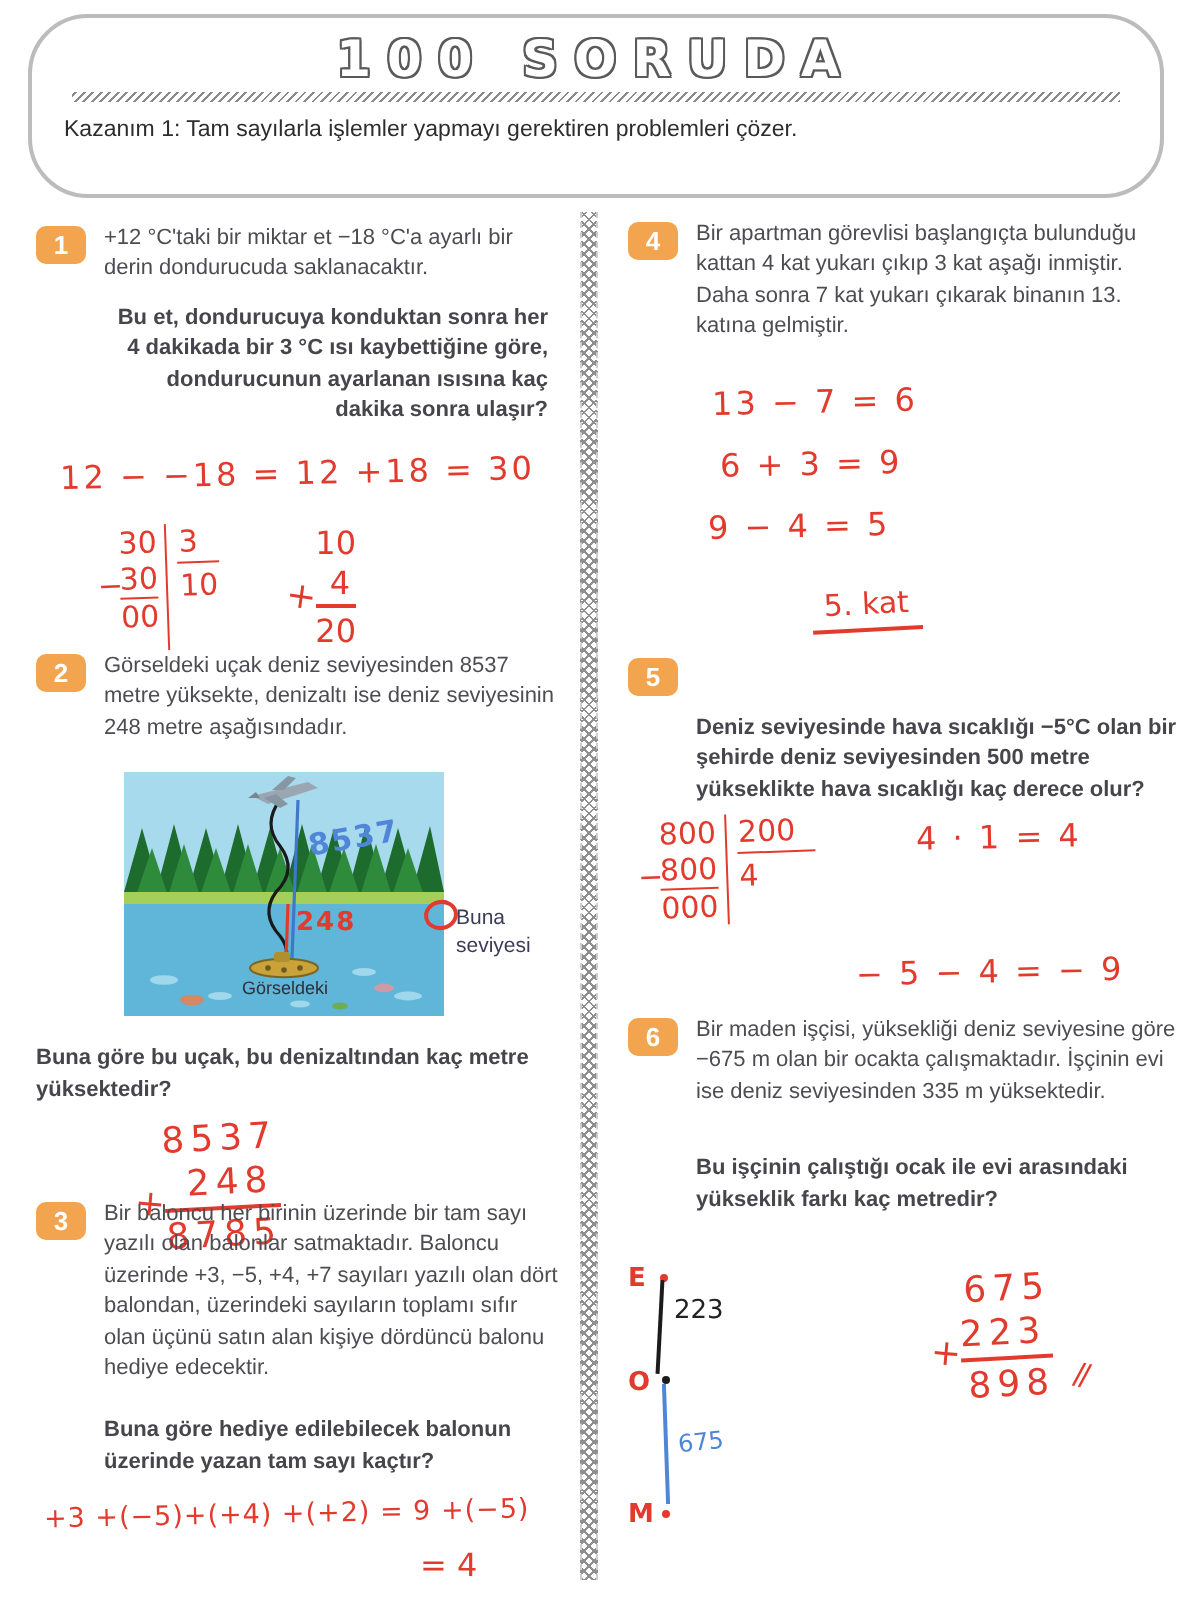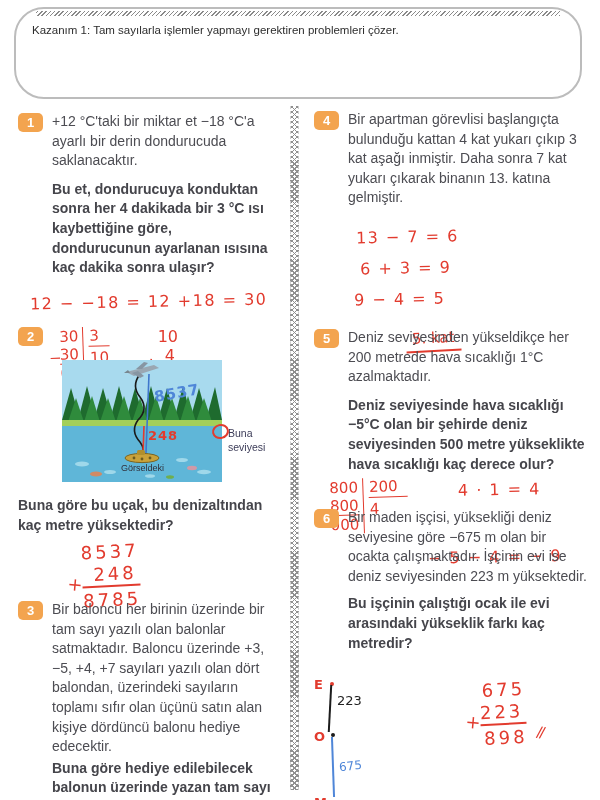--- a/index.html
+++ b/index.html
@@ -28,21 +28,21 @@
            background:repeating-linear-gradient(45deg,#8f8f8f 0 1px,transparent 1px 3.5px),
                       repeating-linear-gradient(-45deg,#8f8f8f 0 1px,transparent 1px 3.5px);
            border-left:1px dashed #cfcfcf;border-right:1px dashed #cfcfcf;}
   .col-right{flex:1;}
 
   
   .q{position:absolute;}
   .q-head{display:flex;gap:9px;}
   .badge{flex:0 0 auto;width:25px;height:19px;margin-top:1px;background:#f3a44f;border-radius:5px;
          color:#fff;font-weight:bold;font-size:13px;line-height:19px;text-align:center;}
-  .q-text{font-size:14px;line-height:1.4;color:#4c4c52;}
+  .q-text{font-size:11px;line-height:1.4;color:#4c4c52;}
   .bold{font-weight:bold;color:#45454b;}
   .q-para{margin:9px 0 0 34px;}
 
   
   .hw{font-family:"DejaVu Sans",sans-serif;color:#e23b2e;}
   .hw-blue{color:#4f86d8;}
   .hw-black{color:#222;}
   .hw-eq{font-size:16px;letter-spacing:1.5px;transform:rotate(-1.2deg);}
 
   
@@ -84,34 +84,35 @@
   .dot{position:absolute;width:4px;height:4px;border-radius:50%;}
   .dot-red{background:#e23b2e;}
   .dot-dark{background:#1c1c1c;}
 </style>
 </head>
 <body>
 
 <div class="page">
 
   <div class="header-box">
+    <div class="series-title">100 SORUDA</div>
     <div class="hatch"></div>
     <div class="objective">Kazanım 1: Tam sayılarla işlemler yapmayı gerektiren problemleri çözer.</div>
   </div>
 
   <div class="columns">
 
     <div class="col col-left">
 
       <div class="q" style="top:8px;left:18px;width:252px;">
         <div class="q-head">
           <div class="badge">1</div>
           <div class="q-text" style="width:218px;">+12 °C'taki bir miktar et −18 °C'a ayarlı bir derin dondurucuda saklanacaktır.</div>
         </div>
-        <div class="q-para q-text bold" style="width:222px;">Bu et, dondurucuya konduktan sonra her 4 dakikada bir 3 °C ısı kaybettiğine göre, dondurucunun ayarlanan ısısına kaç dakika sonra ulaşır?</div>
+        <div class="q-para q-text bold" style="width:222px;text-align:right;">Bu et, dondurucuya konduktan sonra her 4 dakikada bir 3 °C ısı kaybettiğine göre, dondurucunun ayarlanan ısısına kaç dakika sonra ulaşır?</div>
         <div class="hw hw-eq" style="margin:14px 0 0 12px;">12 − −18 = 12 +18 = 30</div>
         <div style="display:flex;gap:48px;margin:16px 0 0 42px;">
           <div class="ldiv hw">
             <div class="ldiv-l">
               <div>30</div>
               <div class="sub"><span class="minus">−</span><span>30</span></div>
               <div>00</div>
             </div>
             <div class="ldiv-r">
               <div class="divisor">3</div>
@@ -122,20 +123,21 @@
             <div>10</div>
             <div class="r2"><span class="op">+</span><span>4</span></div>
             <div class="r3">20</div>
           </div>
         </div>
       </div>
 
       <div class="q" style="top:222px;left:18px;width:264px;">
         <div class="q-head">
           <div class="badge">2</div>
+          <div class="q-text" style="width:232px;">Görseldeki uçak deniz seviyesinden 8537 metre yüksekte, denizaltı ise deniz seviyesinin 248 metre aşağısındadır.</div>
         </div>
 
         <div class="fig-wrap" style="margin:14px 0 0 44px;">
           <svg class="scene" width="160" height="122" viewBox="0 0 160 122">
             <rect x="0" y="0" width="160" height="64" fill="#a8daee"></rect>
             <g fill="#1e6b2e">
               <path d="M0 60 L9 28 L18 60 Z"></path>
                 <path d="M16 60 L25 26 L34 60 Z"></path>
                 <path d="M32 60 L41 28 L50 60 Z"></path>
               <path d="M48 60 L57 26 L66 60 Z"></path>
@@ -202,21 +204,21 @@
           <div class="r2"><span class="op">+</span><span>248</span></div>
           <div class="r3">8785</div>
         </div>
       </div>
 
       <div class="q" style="top:496px;left:18px;width:264px;">
         <div class="q-head">
           <div class="badge">3</div>
           <div class="q-text" style="width:236px;">Bir baloncu her birinin üzerinde bir tam sayı yazılı olan balonlar satmaktadır. Baloncu üzerinde +3, −5, +4, +7 sayıları yazılı olan dört balondan, üzerindeki sayıların toplamı sıfır olan üçünü satın alan kişiye dördüncü balonu  hediye edecektir.</div>
         </div>
-        <div class="q-para q-text bold" style="width:238px;margin-top:2px;">Buna göre hediye edilebilecek balonun üzerinde yazan tam sayı kaçtır?</div>
+        <div class="q-para q-text bold" style="width:238px;margin-top:16px;">Buna göre hediye edilebilecek balonun üzerinde yazan tam sayı kaçtır?</div>
         <div class="hw hw-eq" style="margin:10px 0 0 4px;font-size:13.5px;letter-spacing:.5px;">+3 +(−5)+(+4) +(+2) = 9 +(−5)</div>
         <div class="hw" style="margin:8px 0 0 192px;font-size:16px;">= 4</div>
         <div class="hw circle-ans" style="margin:14px 0 0 92px;">+4</div>
       </div>
 
     </div>
 
     <div class="divider"></div>
 
     <div class="col col-right">
@@ -228,21 +230,20 @@
         </div>
         <div class="hw hw-eq" style="margin:18px 0 0 42px;">13 − 7 = 6</div>
         <div class="hw hw-eq" style="margin:12px 0 0 46px;">6 + 3 = 9</div>
         <div class="hw hw-eq" style="margin:12px 0 0 40px;">9 − 4 = 5</div>
         <div class="hw underline-ans" style="margin:22px 0 0 92px;">5. kat</div>
       </div>
 
       <div class="q" style="top:224px;left:12px;width:276px;">
         <div class="q-head">
           <div class="badge">5</div>
-          <div class="q-text" style="width:248px;">Deniz seviyesinden yükseldikçe her 200 metrede hava sıcaklığı 1°C azalmaktadır.</div>
         </div>
         <div class="q-para q-text bold" style="width:250px;">Deniz seviyesinde hava sıcaklığı −5°C olan bir şehirde deniz seviyesinden 500 metre yükseklikte hava sıcaklığı kaç derece olur?</div>
         <div style="display:flex;gap:50px;margin:4px 0 0 16px;align-items:flex-start;">
           <div class="ldiv hw">
             <div class="ldiv-l">
               <div>800</div>
               <div class="sub"><span class="minus">−</span><span>800</span></div>
               <div>000</div>
             </div>
             <div class="ldiv-r">
@@ -251,23 +252,23 @@
             </div>
           </div>
           <div class="hw hw-eq" style="margin-top:2px;">4 · 1 = 4</div>
         </div>
         <div class="hw hw-eq" style="margin:14px 0 0 114px;">− 5 − 4 = − 9</div>
       </div>
 
       <div class="q" style="top:404px;left:12px;width:276px;">
         <div class="q-head">
           <div class="badge">6</div>
-          <div class="q-text" style="width:250px;">Bir maden işçisi, yüksekliği deniz seviyesine göre −675 m olan bir ocakta çalışmaktadır. İşçinin evi ise deniz seviyesinden 223 m yüksektedir.</div>
-        </div>
-        <div class="q-para q-text bold" style="width:230px;margin-top:8px;">Bu işçinin çalıştığı ocak ile evi arasındaki yükseklik farkı kaç metredir?</div>
+          <div class="q-text" style="width:250px;">Bir maden işçisi, yüksekliği deniz seviyesine göre −675 m olan bir ocakta çalışmaktadır. İşçinin evi ise deniz seviyesinden 335 m yüksektedir.</div>
+        </div>
+        <div class="q-para q-text bold" style="width:230px;margin-top:23px;">Bu işçinin çalıştığı ocak ile evi arasındaki yükseklik farkı kaç metredir?</div>
 
         <div style="display:flex;gap:56px;margin:26px 0 0 0;align-items:flex-start;">
           <div class="q6-diagram">
             <span class="q6-letter hw" style="left:0;top:-2px;">E</span>
             <span class="dot dot-red" style="left:16px;top:3px;"></span>
             <div class="seg seg-black" style="left:15px;top:6px;height:47px;transform:rotate(3deg);"></div>
             <span class="hw hw-black" style="position:absolute;left:23px;top:14px;font-size:13px;">223</span>
             <span class="q6-letter hw" style="left:0;top:50px;">O</span>
             <span class="dot dot-dark" style="left:17px;top:54px;"></span>
             <div class="seg seg-blue" style="left:18px;top:58px;height:60px;transform:rotate(-2deg);"></div>

